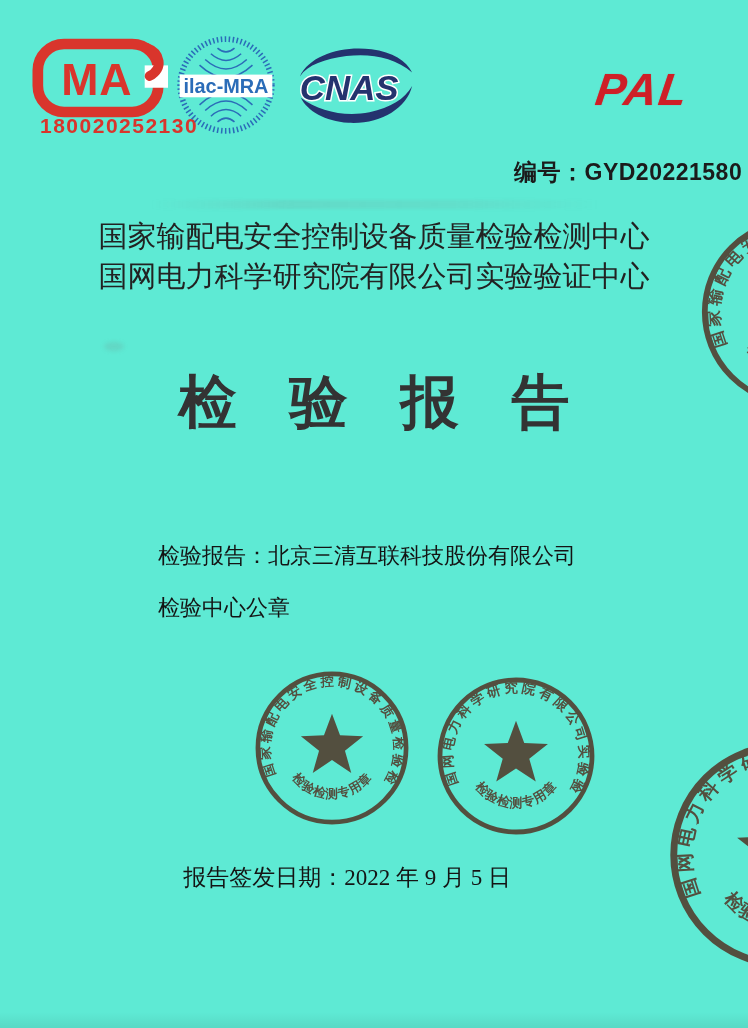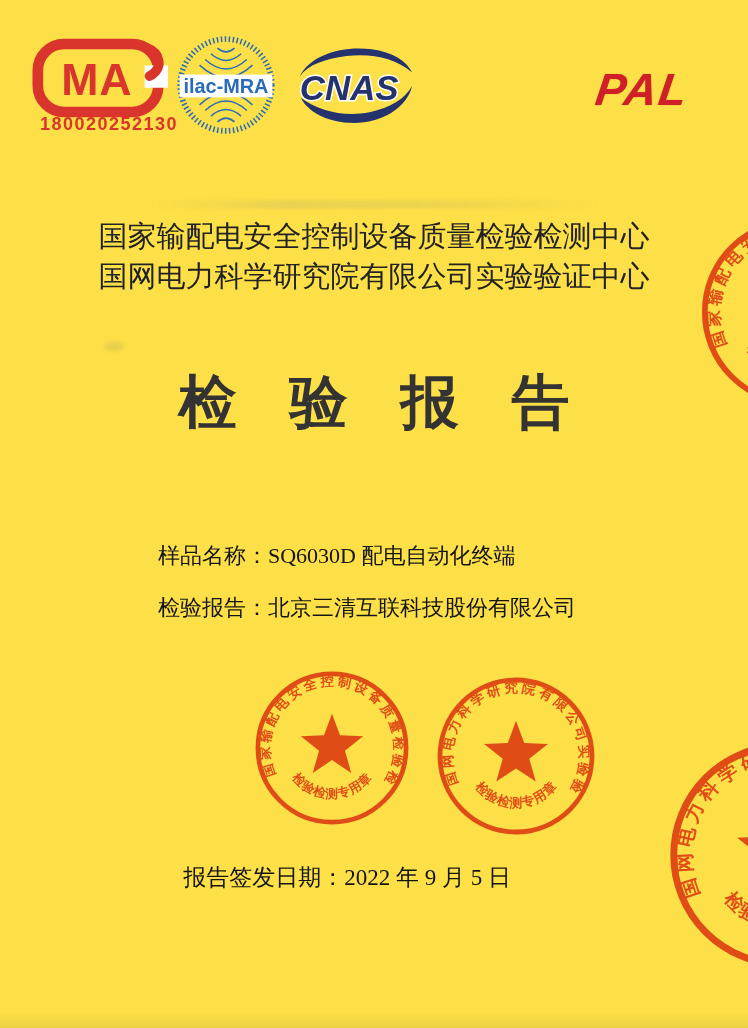--- a/index.html
+++ b/index.html
@@ -1,24 +1,24 @@
 <!DOCTYPE html>
 <html><head>
 <meta charset="utf-8">
 <style>
   html,body{margin:0;padding:0;background:#ffffff;}
   .page{
-    position:relative;width:748px;height:1028px;overflow:hidden;background:#fde047;
+    position:relative;width:748px;height:1028px;overflow:hidden;background:#5eead4;
     font-family:"Liberation Sans",sans-serif;color:#1a1a1a;
   }
   .abs{position:absolute;}
 
   
   .cma-num{
-    left:40px;top:114px;color:#d9352c;font-size:18px;font-weight:bold;
+    left:40px;top:114px;color:#d9352c;font-size:21px;font-weight:bold;
     letter-spacing:1.5px;font-family:"Liberation Sans",sans-serif;
   }
   .accred{
     left:429px;top:42px;font-size:15px;font-weight:bold;line-height:19px;color:#1c1c1c;
   }
   .pal{
     left:596px;top:64px;font-size:45px;font-weight:bold;font-style:italic;
     color:#cf1f27;letter-spacing:2px;transform:skewX(-8deg);
     text-shadow:0 0 1px rgba(207,31,39,.6);
   }
@@ -102,31 +102,34 @@
 
   <svg class="abs" style="left:296px;top:46px;" width="120" height="84" viewBox="0 0 124 84">
     <path d="M 4,30 C 14,8 48,-2 78,2 C 100,5 114,14 120,26 C 102,10 76,6 52,9 C 30,12 12,18 4,30 Z" fill="#24336e"></path>
     <path d="M 120,40 C 114,64 86,80 54,78 C 30,76 12,66 5,52 C 24,66 50,72 76,67 C 98,62 112,54 120,40 Z" fill="#24336e"></path>
     <text x="4" y="54" font-size="36" font-weight="bold" font-style="italic" fill="#24336e" stroke="#ffffff" stroke-width="3" paint-order="stroke" font-family="Liberation Sans, sans-serif">CNAS</text>
   </svg>
 
 
   <div class="abs pal">PAL</div>
 
+  <div class="abs report-no">
+    <span>编号：</span><span>GYD20221580</span>
+  </div>
 
   <div class="abs org">
     <div>国家输配电安全控制设备质量检验检测中心</div>
     <div>国网电力科学研究院有限公司实验验证中心</div>
   </div>
 
   <div class="abs doc-title">检验报告</div>
 
   <div class="abs fields">
-    <div class="row">样品名称：SQ6030D 配电自动化终端</div>
     <div class="row">检验报告：北京三清互联科技股份有限公司</div>
+    <div class="row">检验中心公章</div>
   </div>
 
   <div class="abs date-line">报告签发日期：2022 年 9 月 5 日</div>
 
   <svg class="stamp" style="left:254px;top:670px;" width="156" height="156" viewBox="0 0 200 200">
     <defs>
       <path id="s1a" d="M 30.7,140 A 80,80 0 1 1 169.3,140"></path>
       <path id="s1b" d="M 47.6,136.7 A 64,64 0 0 0 152.4,136.7"></path>
     </defs>
     <circle cx="100" cy="100" r="95" fill="none" stroke="#dd3a2e" stroke-width="6"></circle>

